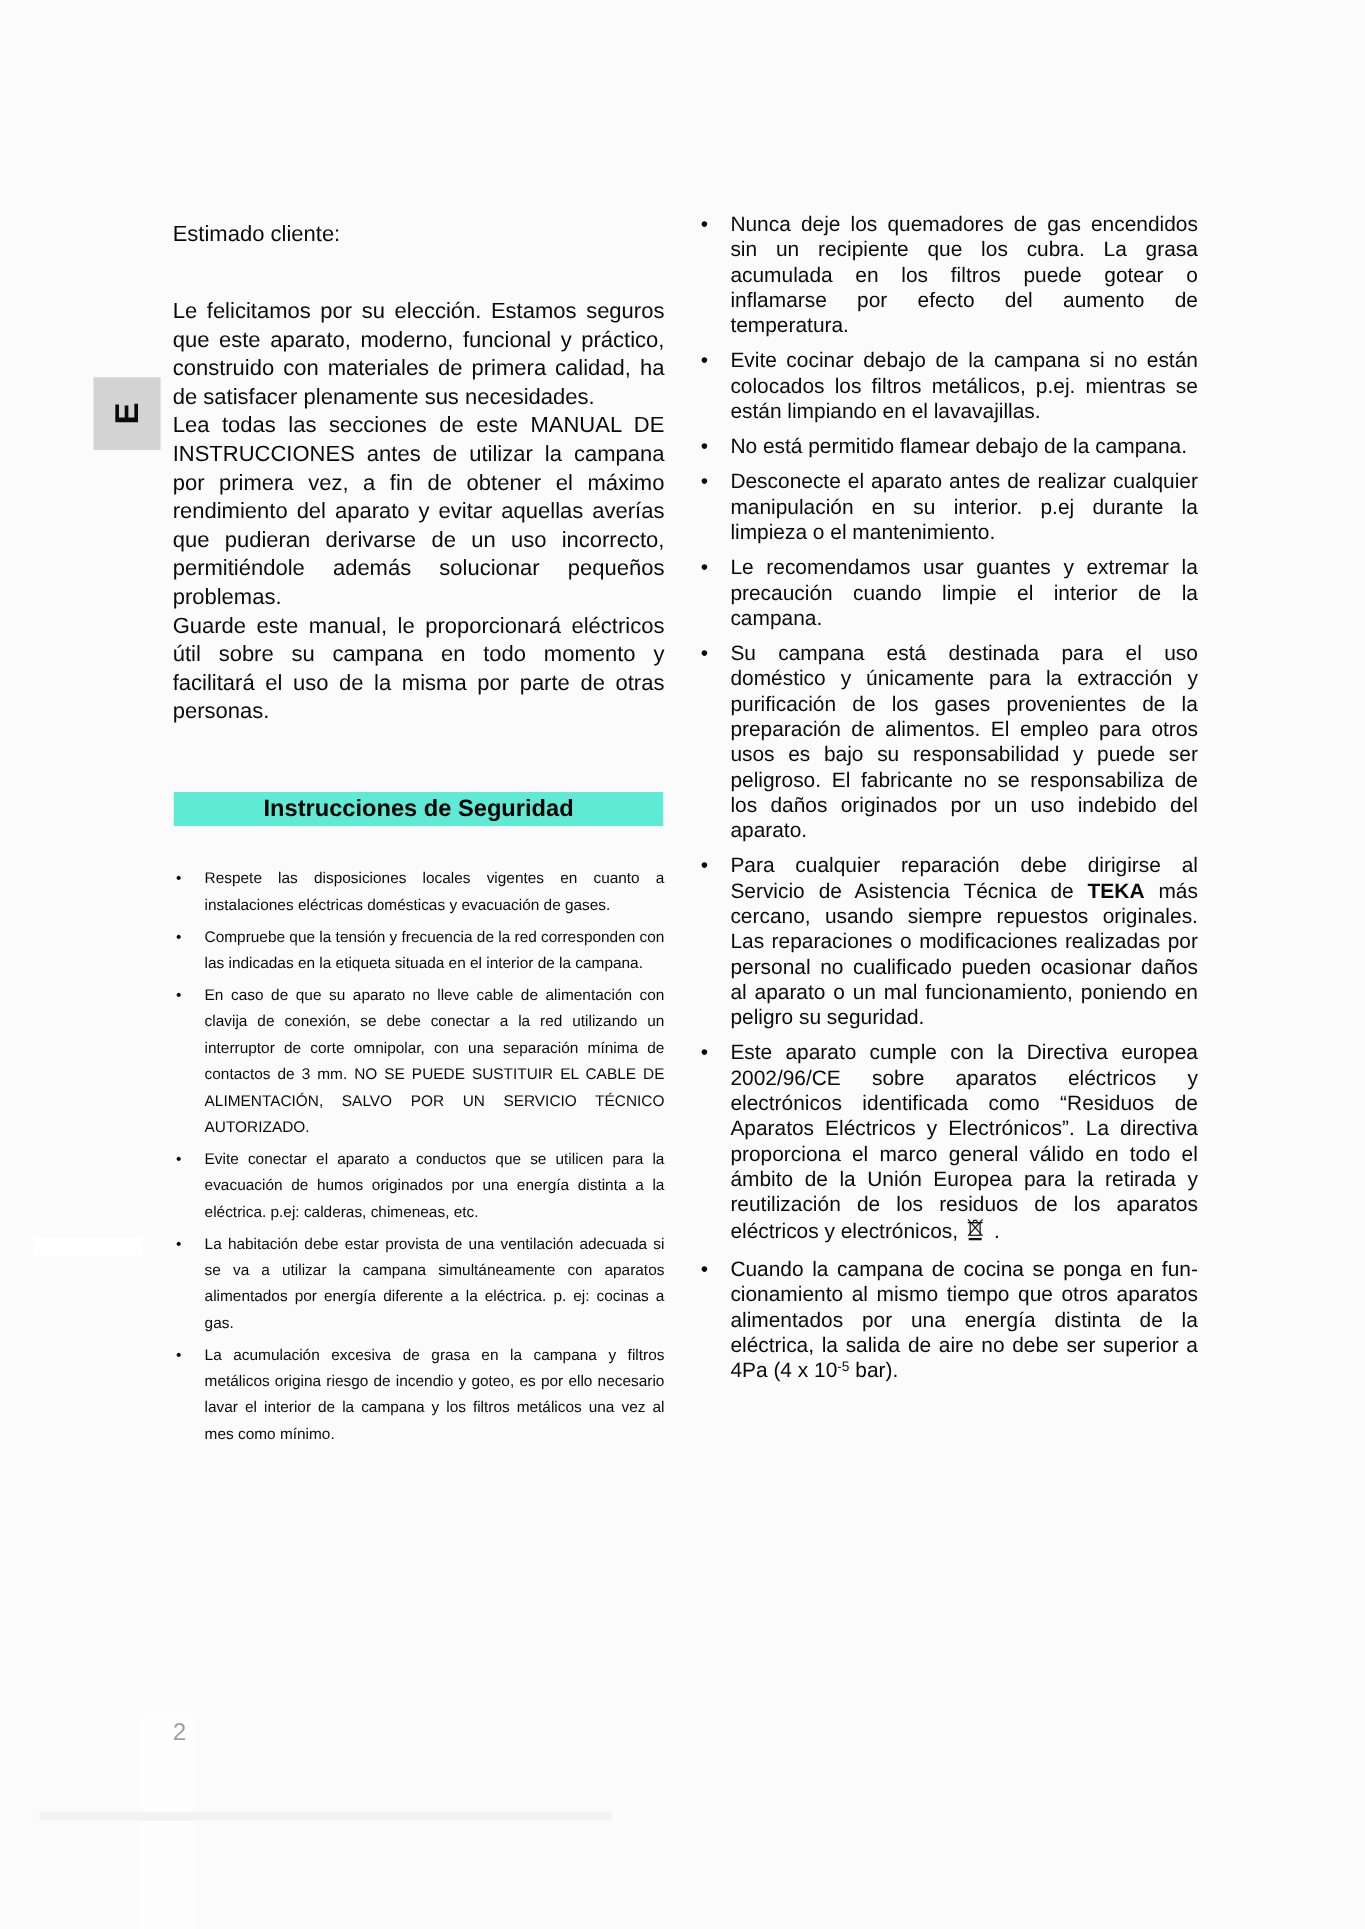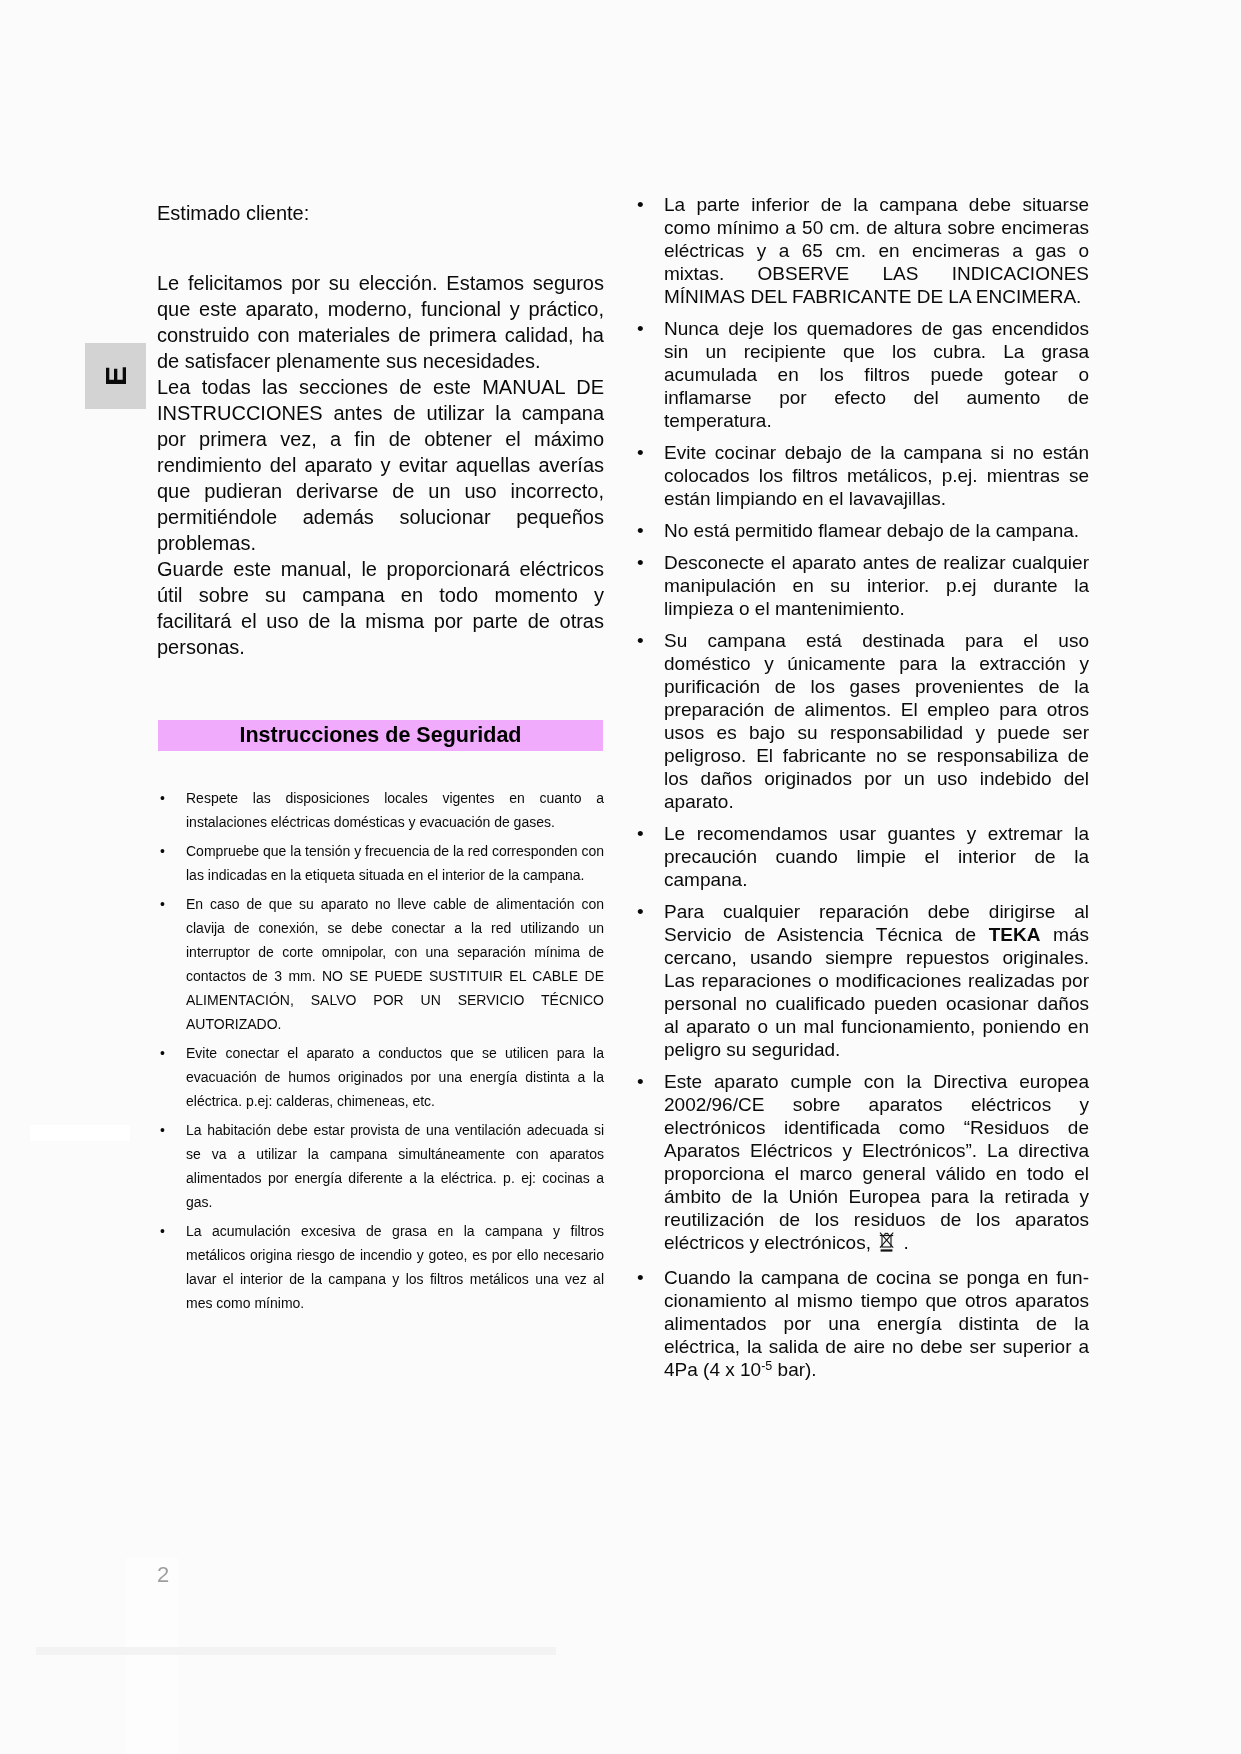--- a/index.html
+++ b/index.html
@@ -42,21 +42,21 @@
   }
   .col-left .greeting { margin: 0; }
   .col-left .intro p { margin: 0; }
   .col-left .intro p:first-child { margin-top: 44px; }
 
   
   .section-header {
     position: absolute;
     left: 158px; top: 720px;
     width: 445px; height: 31px;
-    background: #f0abfc;
+    background: #5eead4;
     text-align: center;
     font-weight: bold;
     font-size: 21.5px;
     line-height: 31px;
     color: #000;
   }
 
   
   ul.bullets {
     position: absolute;
@@ -131,27 +131,26 @@
   <ul class="bullets bullets-left">
       <li>Respete las disposiciones locales vigentes en cuanto a instalaciones eléctricas domésticas y evacuación de gases.</li>
       <li>Compruebe que la tensión y frecuencia de la red corresponden con las indicadas en la etiqueta situada en el interior de la campana.</li>
       <li>En caso de que su aparato no lleve cable de alimentación con clavija de conexión, se debe conectar a la red utilizando un interruptor de corte omnipolar, con una separación mínima de contactos de 3 mm. NO SE PUEDE SUSTITUIR EL CABLE DE ALIMENTACIÓN, SALVO POR UN SERVICIO TÉCNICO AUTORIZADO.</li>
       <li>Evite conectar el aparato a conductos que se utilicen para la evacuación de humos originados por una energía distinta a la eléctrica. p.ej: calderas, chimeneas, etc.</li>
       <li>La habitación debe estar provista de una ventilación adecuada si se va a utilizar la campana simultáneamente con aparatos alimentados por energía diferente a la eléctrica. p. ej: cocinas a gas.</li>
       <li>La acumulación excesiva de grasa en la campana y filtros metálicos origina riesgo de incendio y goteo, es por ello necesario lavar el interior de la campana y los filtros metálicos una vez al mes como mínimo.</li>
     </ul>
 
   <ul class="bullets bullets-right">
-      <li>La parte inferior de la campana debe situarse como mínimo a 50 cm. de altura sobre encimeras eléctricas y a 65 cm. en encimeras a gas o mixtas. OBSERVE LAS INDICACIONES MÍNIMAS DEL FABRICANTE DE LA ENCIMERA.</li>
       <li>Nunca deje los quemadores de gas encendidos sin un recipiente que los cubra. La grasa acumulada en los filtros puede gotear o inflamarse por efecto del aumento de temperatura.</li>
       <li>Evite cocinar debajo de la campana si no están colocados los filtros metálicos, p.ej. mientras se están limpiando en el lavavajillas.</li>
       <li>No está permitido flamear debajo de la campana.</li>
       <li>Desconecte el aparato antes de realizar cualquier manipulación en su interior. p.ej durante la limpieza o el mantenimiento.</li>
+      <li>Le recomendamos usar guantes y extremar la precaución cuando limpie el interior de la campana.</li>
       <li>Su campana está destinada para el uso doméstico y únicamente para la extracción y purificación de los gases provenientes de la preparación de alimentos. El empleo para otros usos es bajo su responsabilidad y puede ser peligroso. El fabricante no se responsabiliza de los daños originados por un uso indebido del aparato.</li>
-      <li>Le recomendamos usar guantes y extremar la precaución cuando limpie el interior de la campana.</li>
       <li><span>Para cualquier reparación debe dirigirse al Servicio de Asistencia Técnica de </span><span class="b">TEKA</span><span> más cercano, usando siempre repuestos originales. Las reparaciones o modificaciones realizadas por personal no cualificado pueden ocasionar daños al aparato o un mal funcionamiento, poniendo en peligro su seguridad.</span></li>
       <li><span>Este aparato cumple con la Directiva europea 2002/96/CE sobre aparatos eléctricos y electrónicos identificada como “Residuos de Aparatos Eléctricos y Electrónicos”. La directiva proporciona el marco general válido en todo el ámbito de la Unión Europea para la retirada y reutilización de los residuos de los aparatos eléctricos y electrónicos, </span>
   <span class="weee"><svg width="17" height="21" viewBox="0 0 17 21" aria-hidden="true">
             <g fill="none" stroke="#111" stroke-width="1.1">
               <rect x="4" y="4.5" width="9" height="11.5"></rect>
               <line x1="1.8" y1="4.5" x2="15.2" y2="4.5"></line>
               <line x1="6.6" y1="4.3" x2="7.1" y2="2.4"></line>
               <line x1="10.4" y1="4.3" x2="9.9" y2="2.4"></line>
               <line x1="7" y1="2.4" x2="10" y2="2.4"></line>
               <line x1="2" y1="1.6" x2="15.2" y2="16.6"></line>

